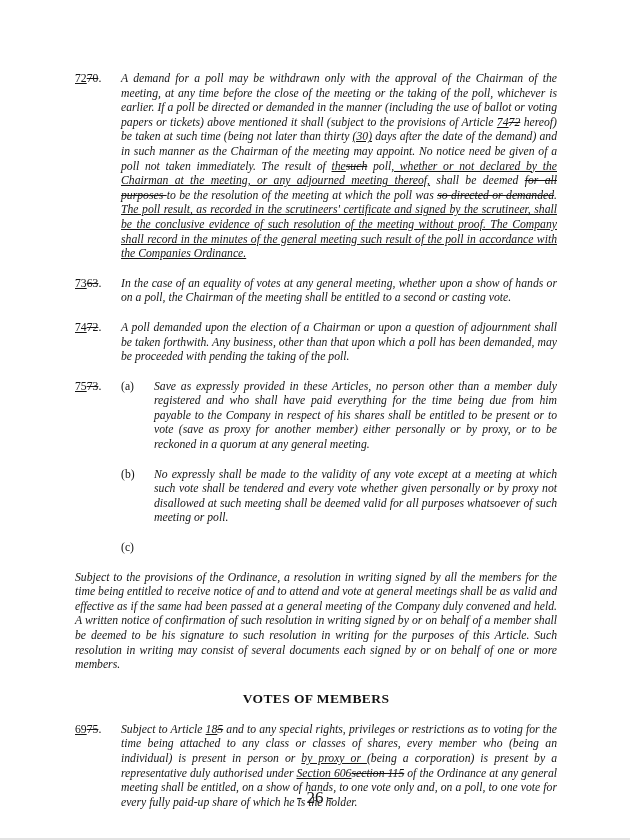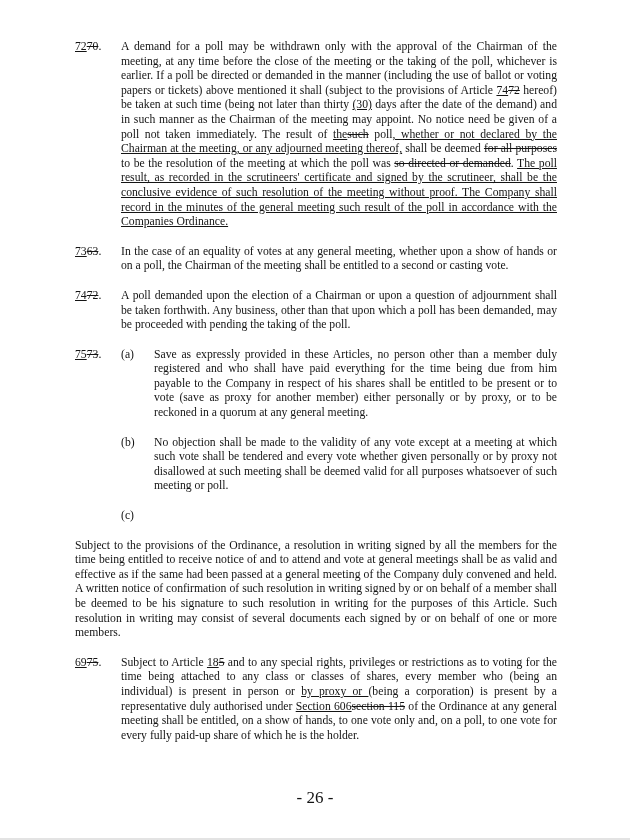--- a/index.html
+++ b/index.html
@@ -7,30 +7,31 @@
   body {
     width:630px; height:840px;
     font-family:"Liberation Serif", serif;
     color:#141414;
     position:relative;
     overflow:hidden;
   }
   .page {
     position:absolute; inset:0;
     padding:40px 73px 0 75px;
+    margin-top:32px;
   }
   .para {
     display:flex;
     font-size:11.7px;
     line-height:14.6px;
     margin-bottom:15px;
   }
   .num { width:46px; flex:none; }
   .sublabel { width:33px; flex:none; }
-  .body { flex:1; text-align:justify; }
+  .body { flex:1; text-align:justify;font-style:italic; }
   .ins { text-decoration:underline; }
   .del { text-decoration:line-through; }
   .heading {
     text-align:center;
     font-weight:bold;
     font-size:13.5px;
     letter-spacing:0.4px;
     margin:18px 0 16px 0;
   }
   .footer {
@@ -68,32 +69,33 @@
 
   <div class="para">
     <div class="num"><span class="ins">75</span><span class="del">73</span><span>.</span></div>
     <div class="sublabel">(a)</div>
     <div class="body"><span>Save as expressly provided in these Articles, no person other than a member duly registered and who shall have paid everything for the time being due from him payable to the Company in respect of his shares shall be entitled to be present or to vote (save as proxy for another member) either personally or by proxy, or to be reckoned in a quorum at any general meeting.</span></div>
   </div>
 
   <div class="para">
     <div class="num"></div>
     <div class="sublabel">(b)</div>
-    <div class="body"><span>No objection shall be made to the validity of any vote except at a meeting at which such vote shall be tendered and every vote whether given personally or by proxy not disallowed at such meeting shall be deemed valid for all purposes whatsoever of such meeting or poll.</span></div>
+    <div class="body"><span>No expressly shall be made to the validity of any vote except at a meeting at which such vote shall be tendered and every vote whether given personally or by proxy not disallowed at such meeting shall be deemed valid for all purposes whatsoever of such meeting or poll.</span></div>
   </div>
 
   <div class="para">
     <div class="num"></div>
     <div class="sublabel">(c)</div>
   </div>
 
   <div class="para">
     <div class="body"><span>Subject to the provisions of the Ordinance, a resolution in writing signed by all the members for the time being entitled to receive notice of and to attend and vote at general meetings shall be as valid and effective as if the same had been passed at a general meeting of the Company duly convened and held. A written notice of confirmation of such resolution in writing signed by or on behalf of a member shall be deemed to be his signature to such resolution in writing for the purposes of this Article. Such resolution in writing may consist of several documents each signed by or on behalf of one or more members.</span></div>
   </div>
 
+  <div class="heading">VOTES OF MEMBERS</div>
 
   <div class="para">
     <div class="num"><span class="ins">69</span><span class="del">75</span><span>.</span></div>
     <div class="body"><span>Subject to Article </span><span class="ins">18</span><span class="del">5</span><span> and to any special rights, privileges or restrictions as to voting for the time being attached to any class or classes of shares, every member who (being an individual) is present in person or </span><span class="ins">by proxy or </span><span>(being a corporation) is present by a representative duly authorised under </span><span class="ins">Section 606</span><span class="del">section 115</span><span> of the Ordinance at any general meeting shall be entitled, on a show of hands, to one vote only and, on a poll, to one vote for every fully paid-up share of which he is the holder.</span></div>
   </div>
 
 </div>
 
 <div class="footer">- 26 -</div>
 <div class="scan-edge"></div>

